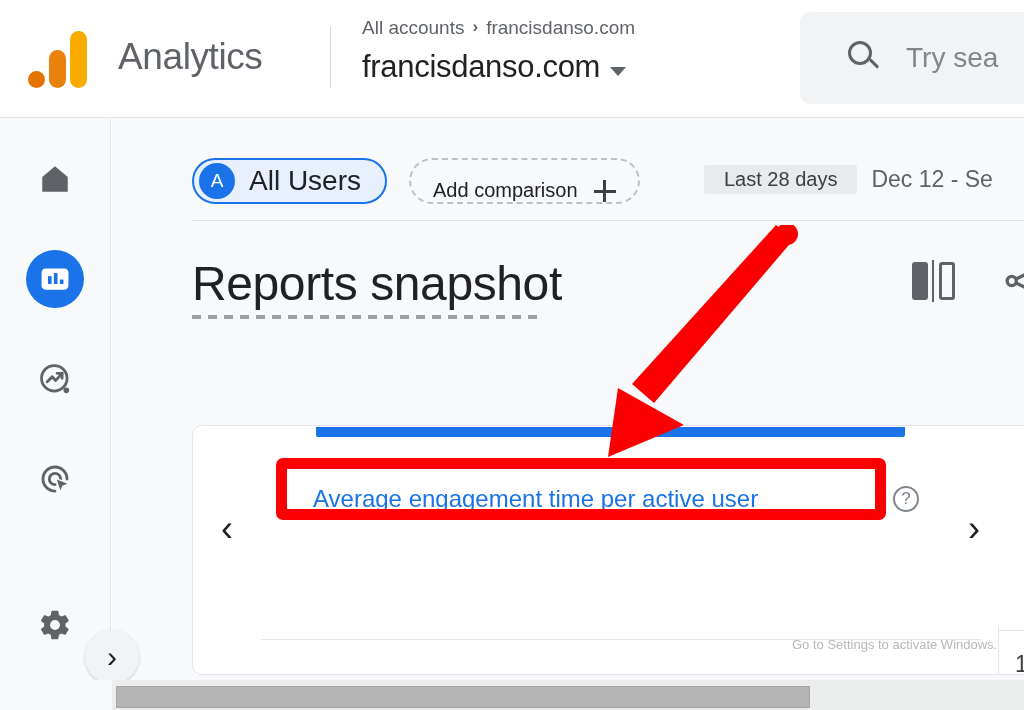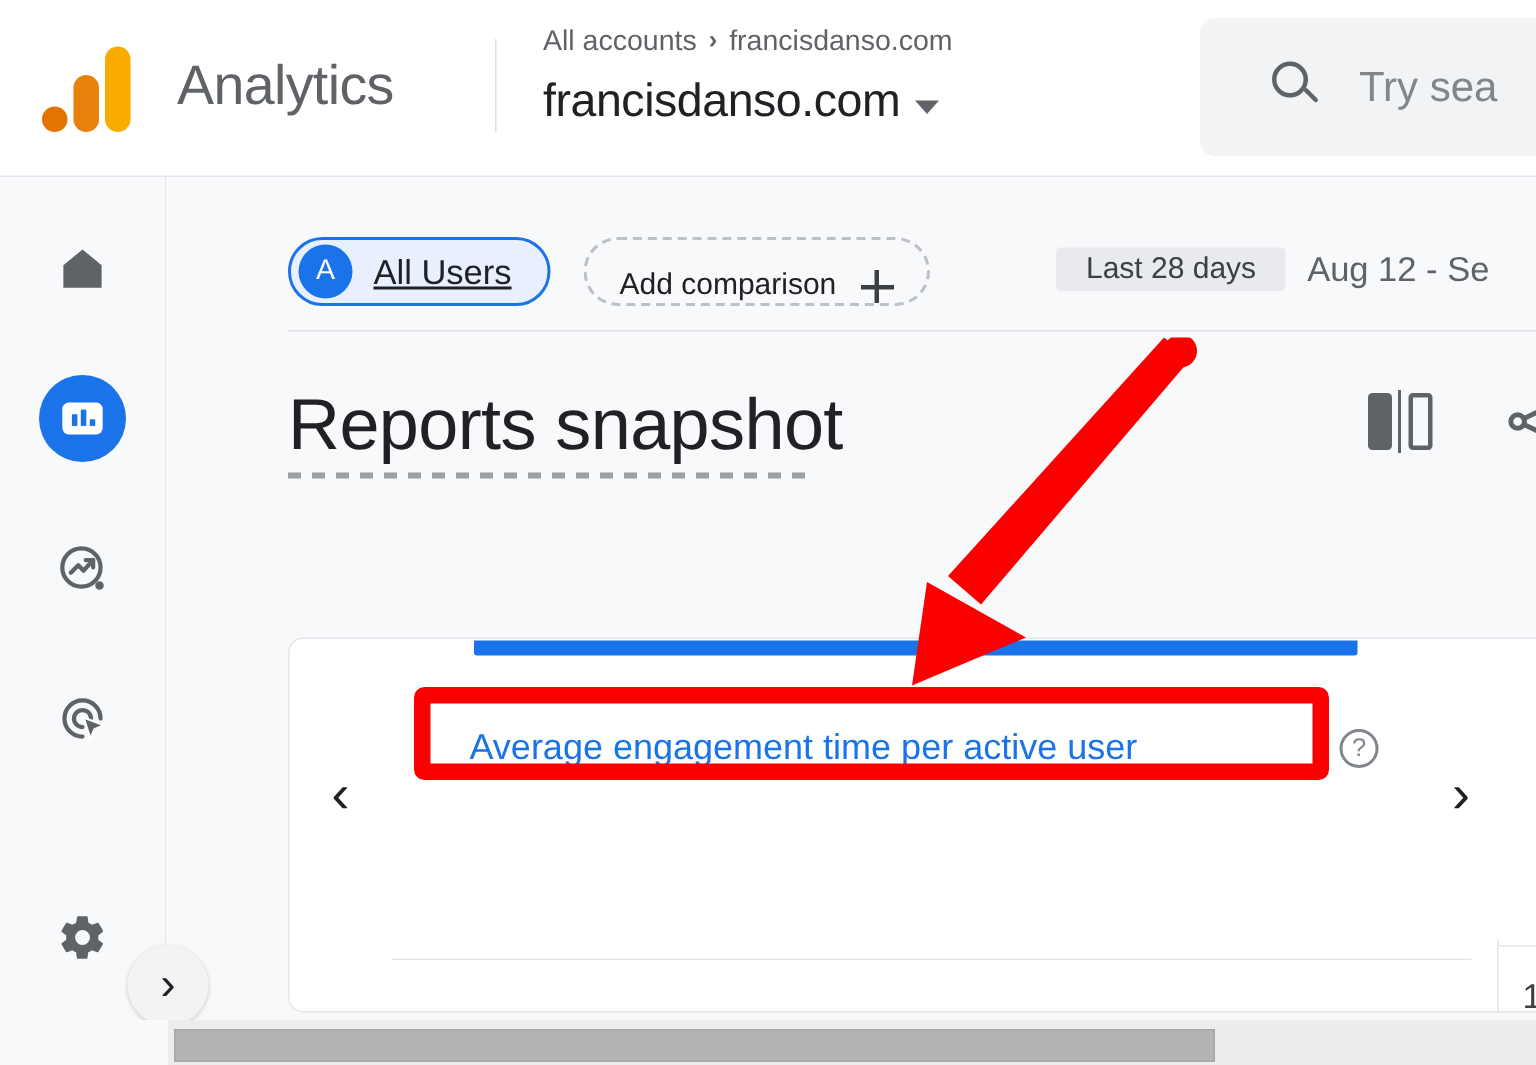--- a/index.html
+++ b/index.html
@@ -118,21 +118,21 @@
     display: flex; align-items: center; gap: 14px;
     height: 46px; padding: 0 24px 0 5px;
     background: #e8f0fe; border: 2px solid #1a73e8; border-radius: 24px;
   }
   .chip-avatar {
     width: 36px; height: 36px; border-radius: 50%;
     background: #1a73e8; color: #fff;
     display: flex; align-items: center; justify-content: center;
     font-size: 19px; font-weight: 500;
   }
-  .chip-allusers .label { font-size: 23px; color: #202124; text-decoration: underline; }
+  .chip-allusers .label { font-size: 28px; color: #202124; }
   .chip-addcomp {
     display: flex; align-items: flex-end; gap: 16px;
     height: 46px; padding: 0 22px;
     border: 2px dashed #bdc1c6; border-radius: 24px;
     background: transparent;
   }
   .chip-addcomp .label { font-size: 20px; color: #202124; }
   .plus-icon { position: relative; width: 22px; height: 22px; }
   .plus-icon::before, .plus-icon::after {
     content: ""; position: absolute; background: #3c4043;
@@ -364,21 +364,21 @@
         <span class="label">All Users</span>
       </div>
       <div class="chip-addcomp">
         <span class="label">Add comparison</span>
         <span class="plus-icon"></span>
       </div>
     </div>
 
     <div class="daterange">
       <span class="preset">Last 28 days</span>
-      <span class="dates">Aug 12 - Se</span>
+      <span class="dates">Dec 12 - Se</span>
     </div>
 
     <div class="section-divider"></div>
 
     <div class="page-title-wrap">
       <div class="page-title">Reports snapshot</div>
       <div class="title-dashed"></div>
     </div>
 
     <div class="header-actions">
@@ -410,20 +410,21 @@
       <div class="card-vrule"></div>
       <div class="sparkline-label">1m</div>
     </div>
   </div>
 
   <div class="expand-fab">
     <span class="g">›</span>
   </div>
 
   <div class="watermark">
+    <div class="w2">Go to Settings to activate Windows.</div>
   </div>
 
   <div class="scroll-track"></div>
   <div class="scroll-gutter-left"></div>
   <div class="scroll-thumb"></div>
 
   <div class="red-box"></div>
 
   <svg class="red-arrow" width="260" height="250" viewBox="0 0 260 250">
     <g fill="#fa0000">

